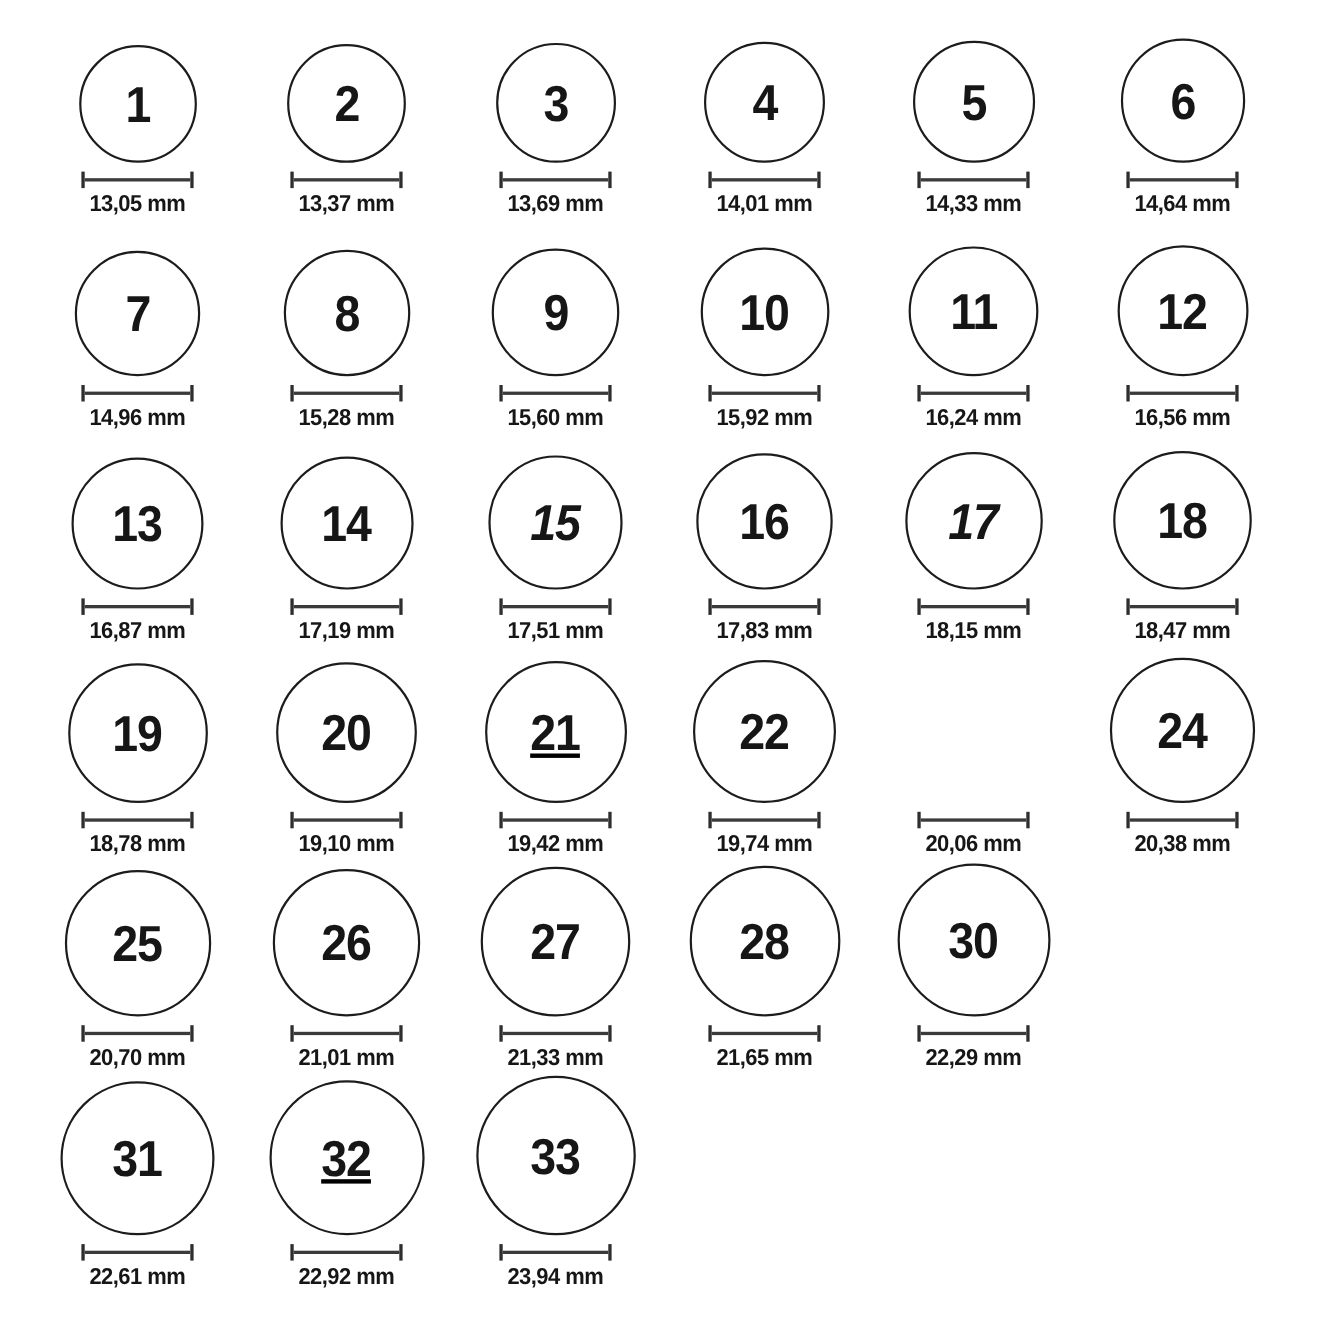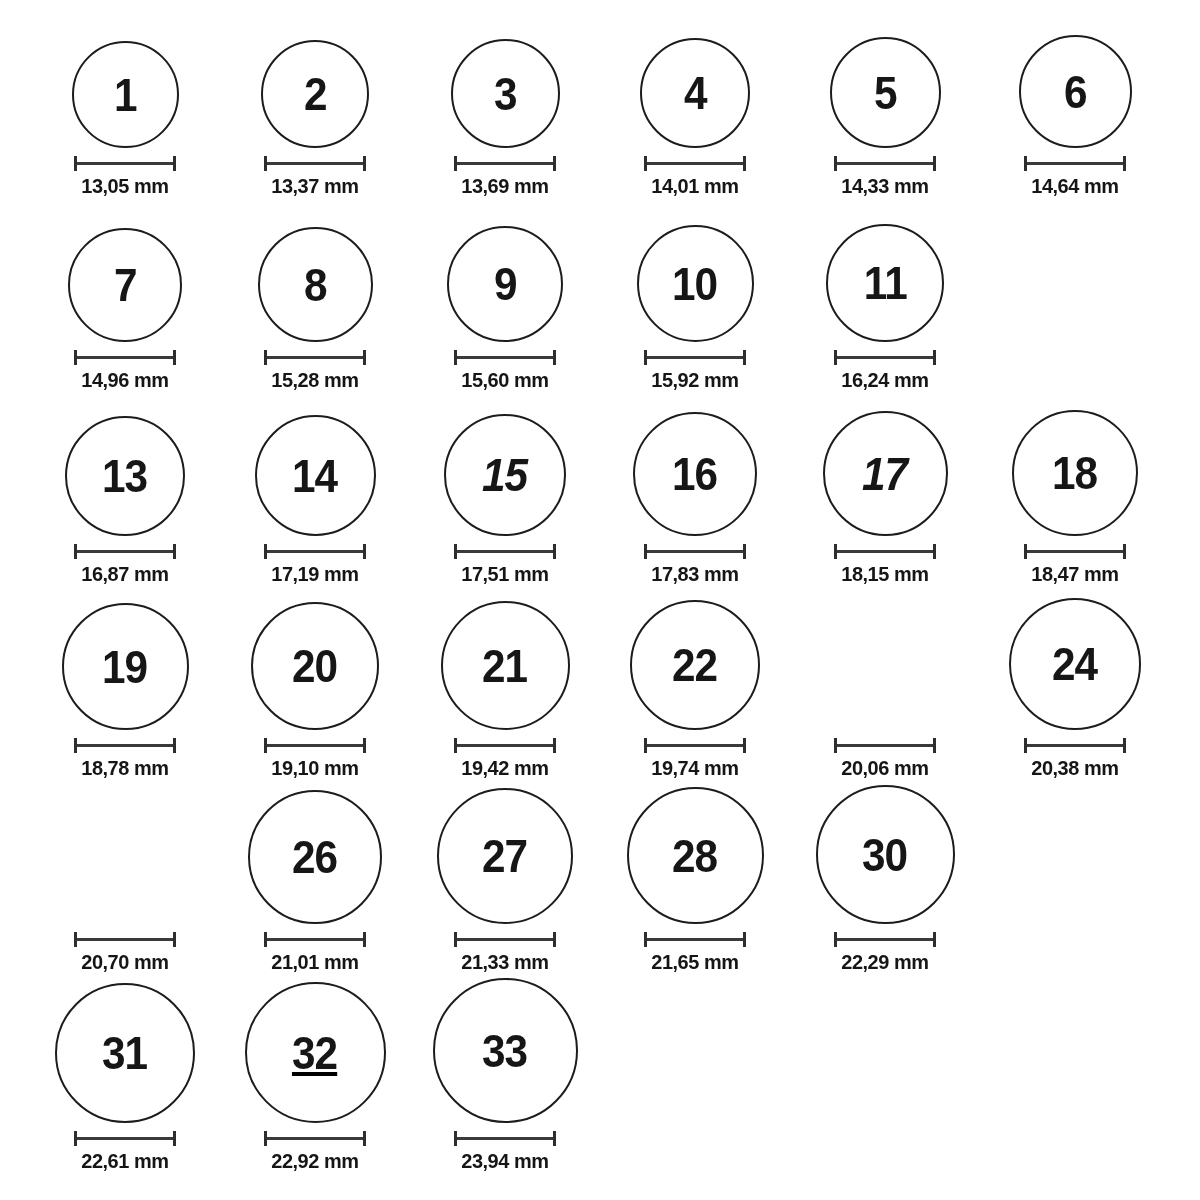--- a/index.html
+++ b/index.html
@@ -146,20 +146,27 @@
         <div class="measure"></div>
         <div class="mm-label">15,92 mm</div>
       </div>
       <div class="cell">
         <div class="circle" style="width: 118px; height: 118px;">
           <span class="num">11</span>
         </div>
         <div class="measure"></div>
         <div class="mm-label">16,24 mm</div>
       </div>
+      <div class="cell">
+        <div class="circle" style="width: 119px; height: 119px;">
+          <span class="num">12</span>
+        </div>
+        <div class="measure"></div>
+        <div class="mm-label">16,56 mm</div>
+      </div>
     </div>
     <div class="row">
       <div class="cell">
         <div class="circle" style="width: 120px; height: 120px;">
           <span class="num">13</span>
         </div>
         <div class="measure"></div>
         <div class="mm-label">16,87 mm</div>
       </div>
       <div class="cell">
@@ -207,21 +214,21 @@
         <div class="mm-label">18,78 mm</div>
       </div>
       <div class="cell">
         <div class="circle" style="width: 128px; height: 128px;">
           <span class="num">20</span>
         </div>
         <div class="measure"></div>
         <div class="mm-label">19,10 mm</div>
       </div>
       <div class="cell">
-        <div class="circle" style="width: 129px; height: 129px;">
+        <div class="circle" style="width: 129px; height: 129px; text-decoration: underline;">
           <span class="num">21</span>
         </div>
         <div class="measure"></div>
         <div class="mm-label">19,42 mm</div>
       </div>
       <div class="cell">
         <div class="circle" style="width: 130px; height: 130px;">
           <span class="num">22</span>
         </div>
         <div class="measure"></div>
@@ -234,20 +241,23 @@
       <div class="cell">
         <div class="circle" style="width: 132px; height: 132px;">
           <span class="num">24</span>
         </div>
         <div class="measure"></div>
         <div class="mm-label">20,38 mm</div>
       </div>
     </div>
     <div class="row">
       <div class="cell">
+        <div class="circle" style="width: 133px; height: 133px;">
+          <span class="num">25</span>
+        </div>
         <div class="measure"></div>
         <div class="mm-label">20,70 mm</div>
       </div>
       <div class="cell">
         <div class="circle" style="width: 134px; height: 134px;">
           <span class="num">26</span>
         </div>
         <div class="measure"></div>
         <div class="mm-label">21,01 mm</div>
       </div>

